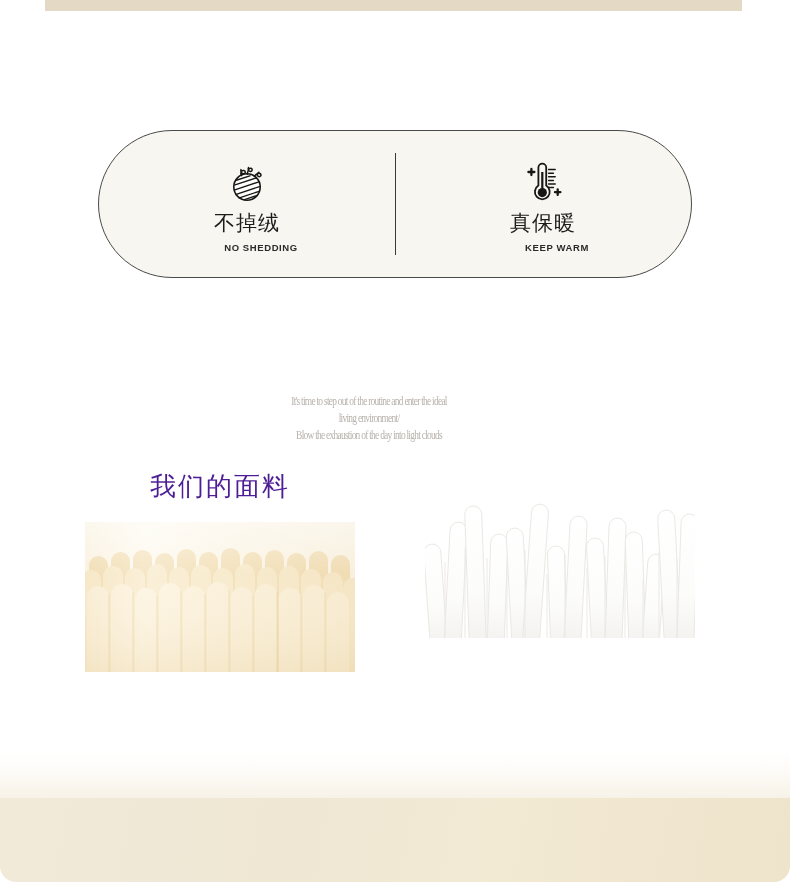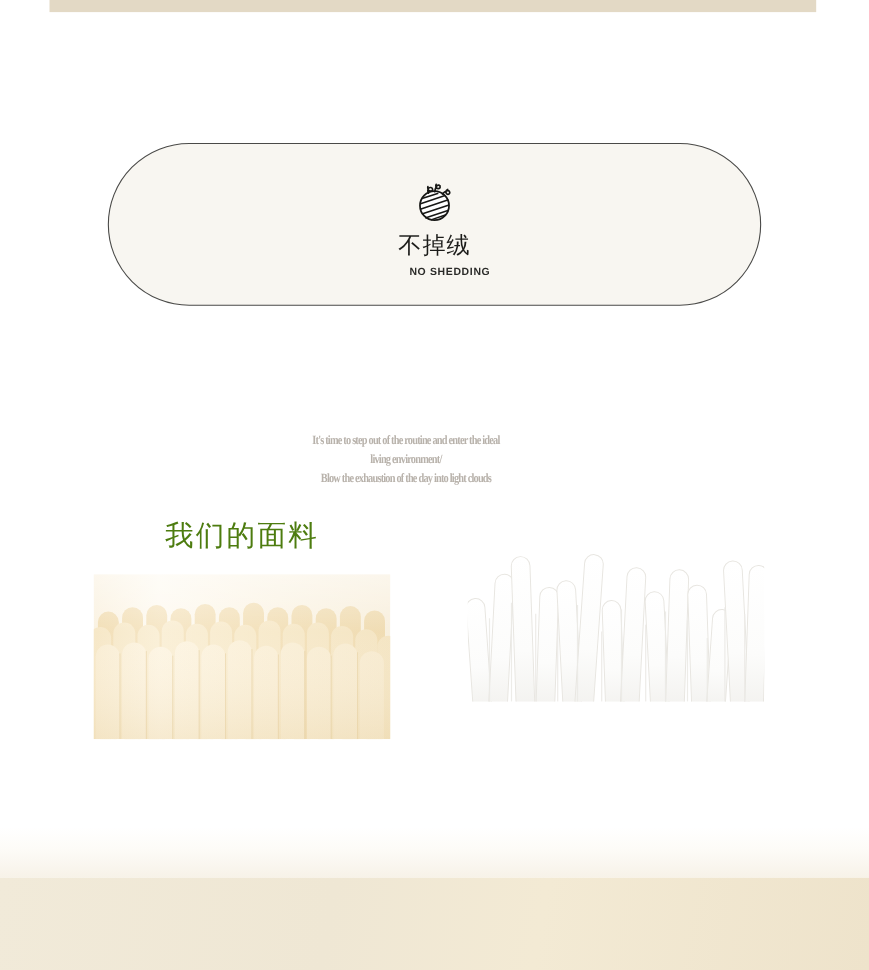--- a/index.html
+++ b/index.html
@@ -3,21 +3,21 @@
 <meta charset="utf-8">
 <style>
   html,body{margin:0;padding:0;}
   body{
     width:790px;height:882px;
     background:#ffffff;
     font-family:"Liberation Sans", sans-serif;
     overflow:hidden;
     position:relative;
   }
-  .page{position:relative;width:790px;height:882px;overflow:hidden;background:#fff;}
+  .page{position:relative;width:790px;height:882px;overflow:hidden;background:#fff;border-radius:16px;}
 
   
   .top-strip{
     position:absolute;left:45px;top:0;width:697px;height:11px;
     background:#e3d9c5;
   }
 
   
   .feature-pill{
     position:absolute;left:98px;top:130px;width:594px;height:148px;
@@ -61,21 +61,20 @@
     letter-spacing:0.6px;
     color:#2a2a28;
     white-space:nowrap;
     margin-left:28px;
   }
 
   
   .script-block{
     position:absolute;left:0;top:393px;width:738px;
     text-align:center;
-    font-weight:bold;
   }
   .script-line{
     font-family:"Liberation Serif", serif;
     font-size:11.5px;
     color:#b8b2ab;
     line-height:17px;
     letter-spacing:-0.9px;
     transform:scaleX(0.82);
     white-space:nowrap;
   }
@@ -83,21 +82,21 @@
   
   .compare{
     position:absolute;left:0;top:470px;width:790px;height:230px;
   }
   .cmp-col{position:absolute;top:0;width:330px;}
   .cmp-left{left:55px;}
   .cmp-right{left:395px;}
   .cmp-title{
     font-family:"Liberation Serif", serif;
     font-size:26px;
-    color:#4d7c0f;
+    color:#4c1d95;
     text-align:center;
     letter-spacing:2px;
     line-height:34px;
     white-space:nowrap;
   }
   .fabric-box{
     position:relative;
     width:270px;height:150px;
     margin:18px auto 0;
     overflow:hidden;
@@ -137,20 +136,34 @@
           <path d="M22.3 13.3 c0.4-3.5 1.7-6.6 3.7-6.0 1.9 0.6 1.4 3.4-0.7 3.2-1.9-0.2-2.6-2.3-1.8-4.0" stroke-width="1.5" stroke-linecap="round"></path>
           <path d="M29.2 15.4 c2.2-2.6 5.2-4.2 6.4-2.4 1.1 1.7-1.0 3.5-2.5 2.2-1.4-1.2-0.8-3.3 0.9-4.0" stroke-width="1.5" stroke-linecap="round"></path>
         </svg>
       </div>
       <div class="feat-cn">不掉绒</div>
       <div class="feat-en">NO SHEDDING</div>
     </div>
 
 
 
+    <div class="feature-col">
+      <div class="feat-icon">
+        <svg width="46" height="46" viewBox="0 0 46 46" fill="none" stroke="#171715" stroke-width="1.8">
+          <path d="M18.4 8.6 a3.9 3.9 0 0 1 7.8 0 v18.0 a7.4 7.4 0 1 1 -7.8 0 Z"></path>
+          <circle cx="22.3" cy="33.6" r="4.6" fill="#171715" stroke="none"></circle>
+          <rect x="21.2" y="13.0" width="2.2" height="18.0" fill="#171715" stroke="none"></rect>
+          <path d="M28.6 10.6 H35.2 M28.6 14.2 H33.4 M28.6 17.8 H35.2 M28.6 21.4 H33.4 M28.6 25.0 H35.2 M28.6 28.6 H33.4" stroke-width="1.5" stroke-linecap="round"></path>
+          <path d="M8.4 13.0 H14.4 M11.4 10.0 V16.0" stroke-width="2.3" stroke-linecap="round"></path>
+          <path d="M35.0 33.2 H40.4 M37.7 30.5 V35.9" stroke-width="2.3" stroke-linecap="round"></path>
+        </svg>
+      </div>
+      <div class="feat-cn">真保暖</div>
+      <div class="feat-en">KEEP WARM</div>
+    </div>
 
   </div>
 
   <div class="script-block">
     <div class="script-line">It's time to step out of the routine and enter the ideal</div>
     <div class="script-line">living environment/</div>
     <div class="script-line">Blow the exhaustion of the day into light clouds</div>
   </div>
 
   <div class="compare">

